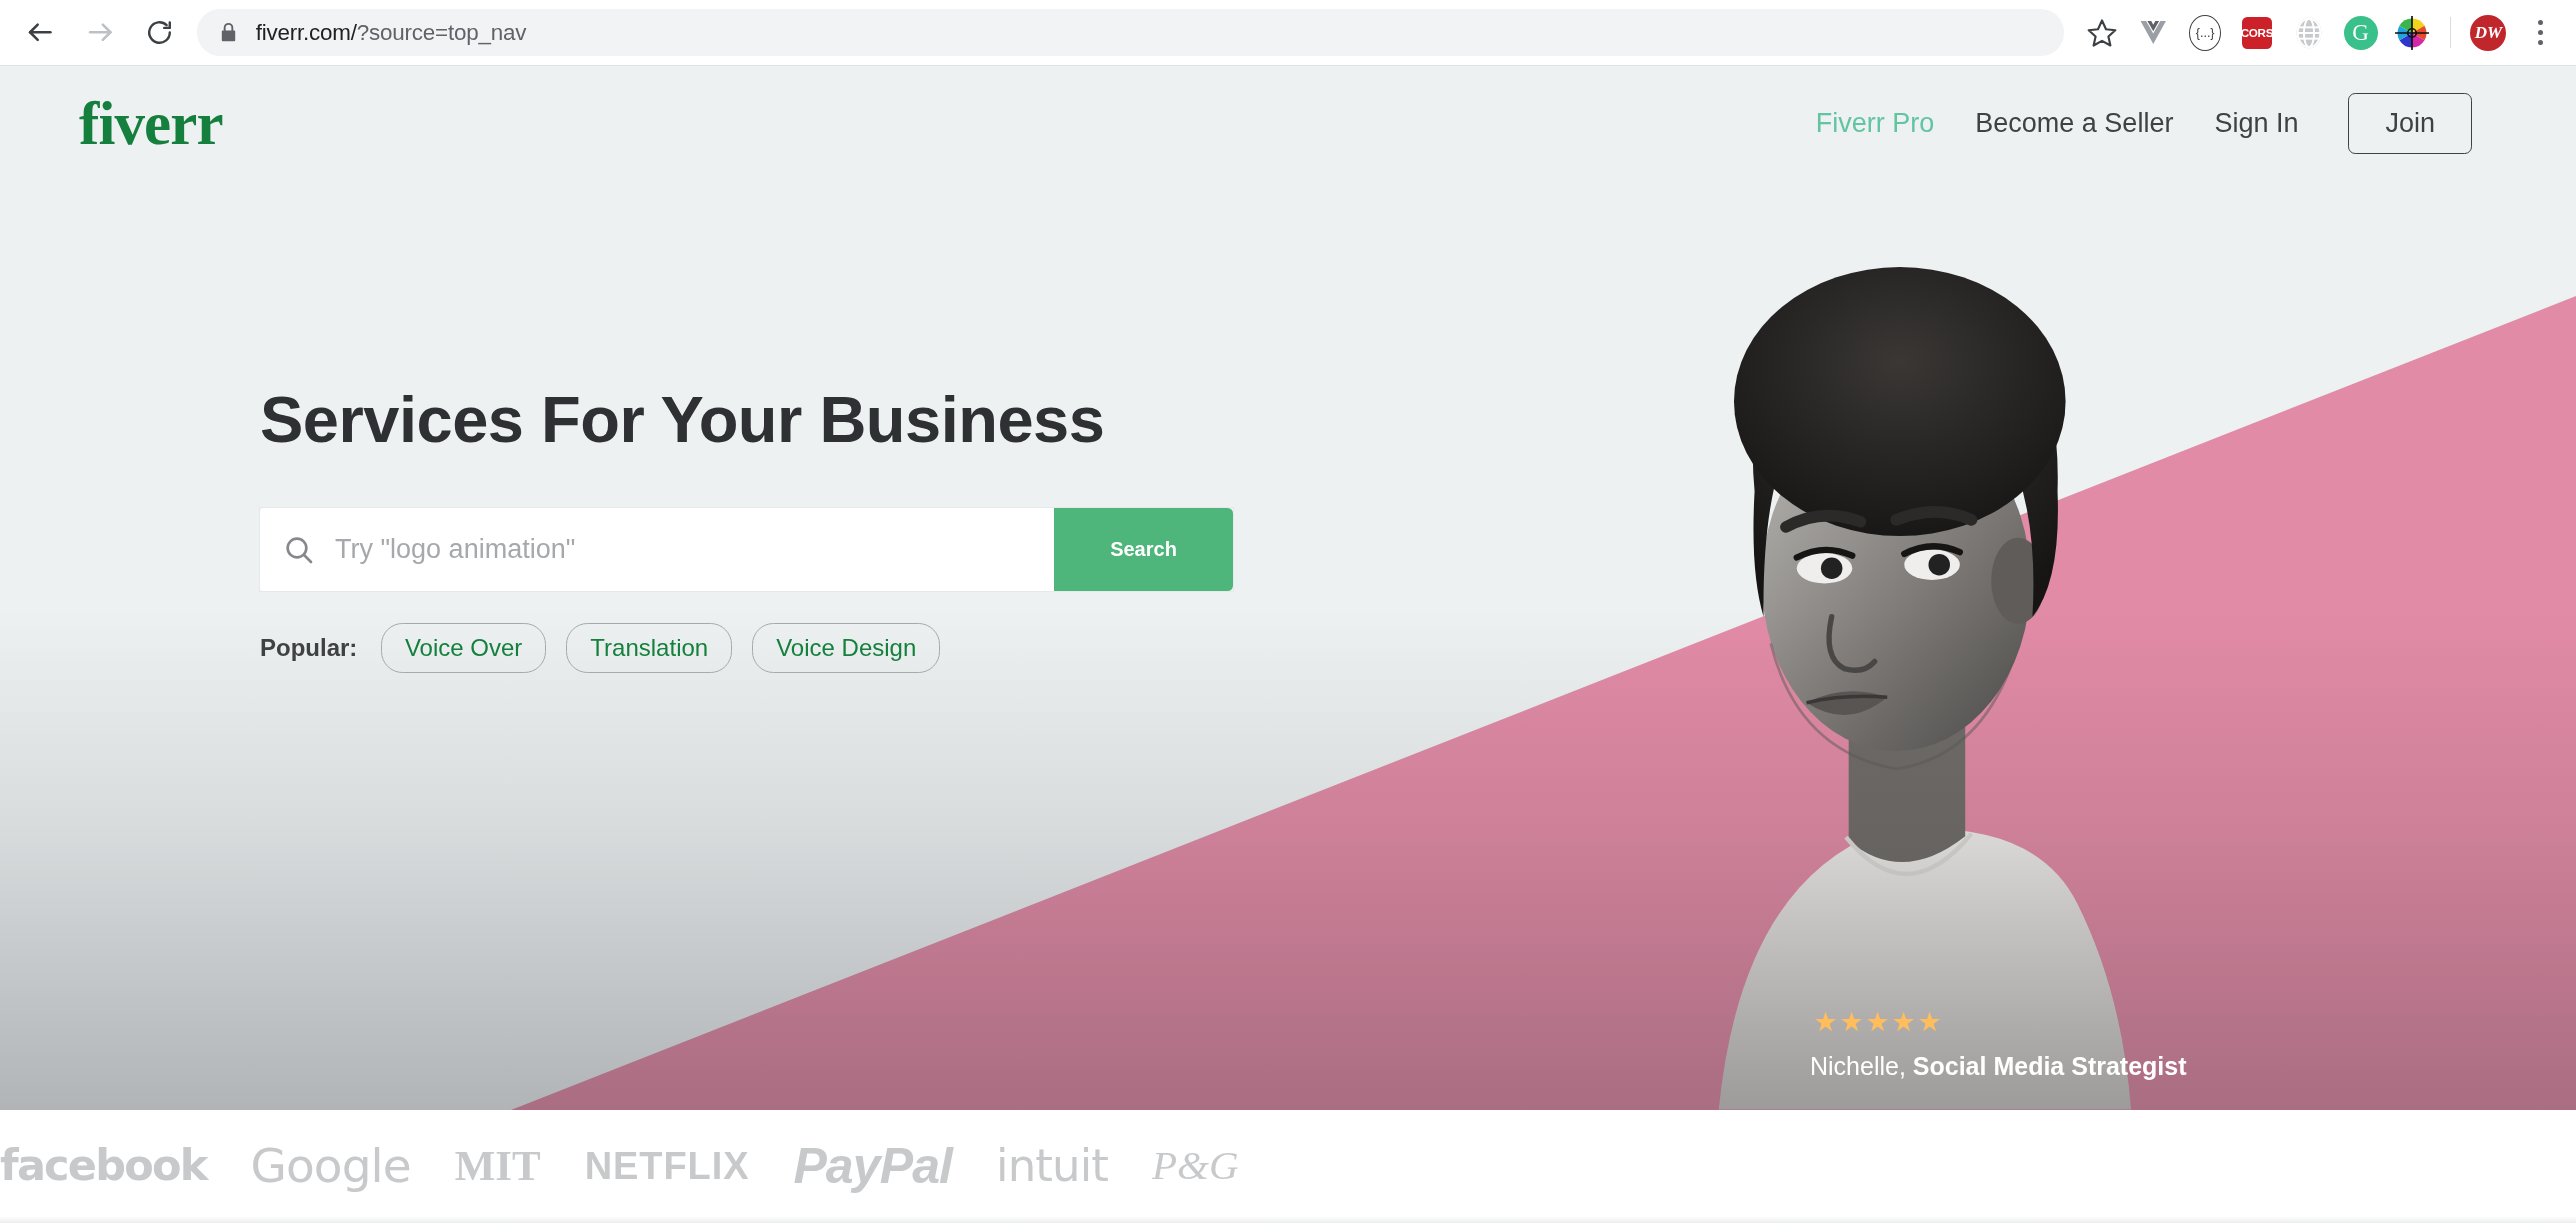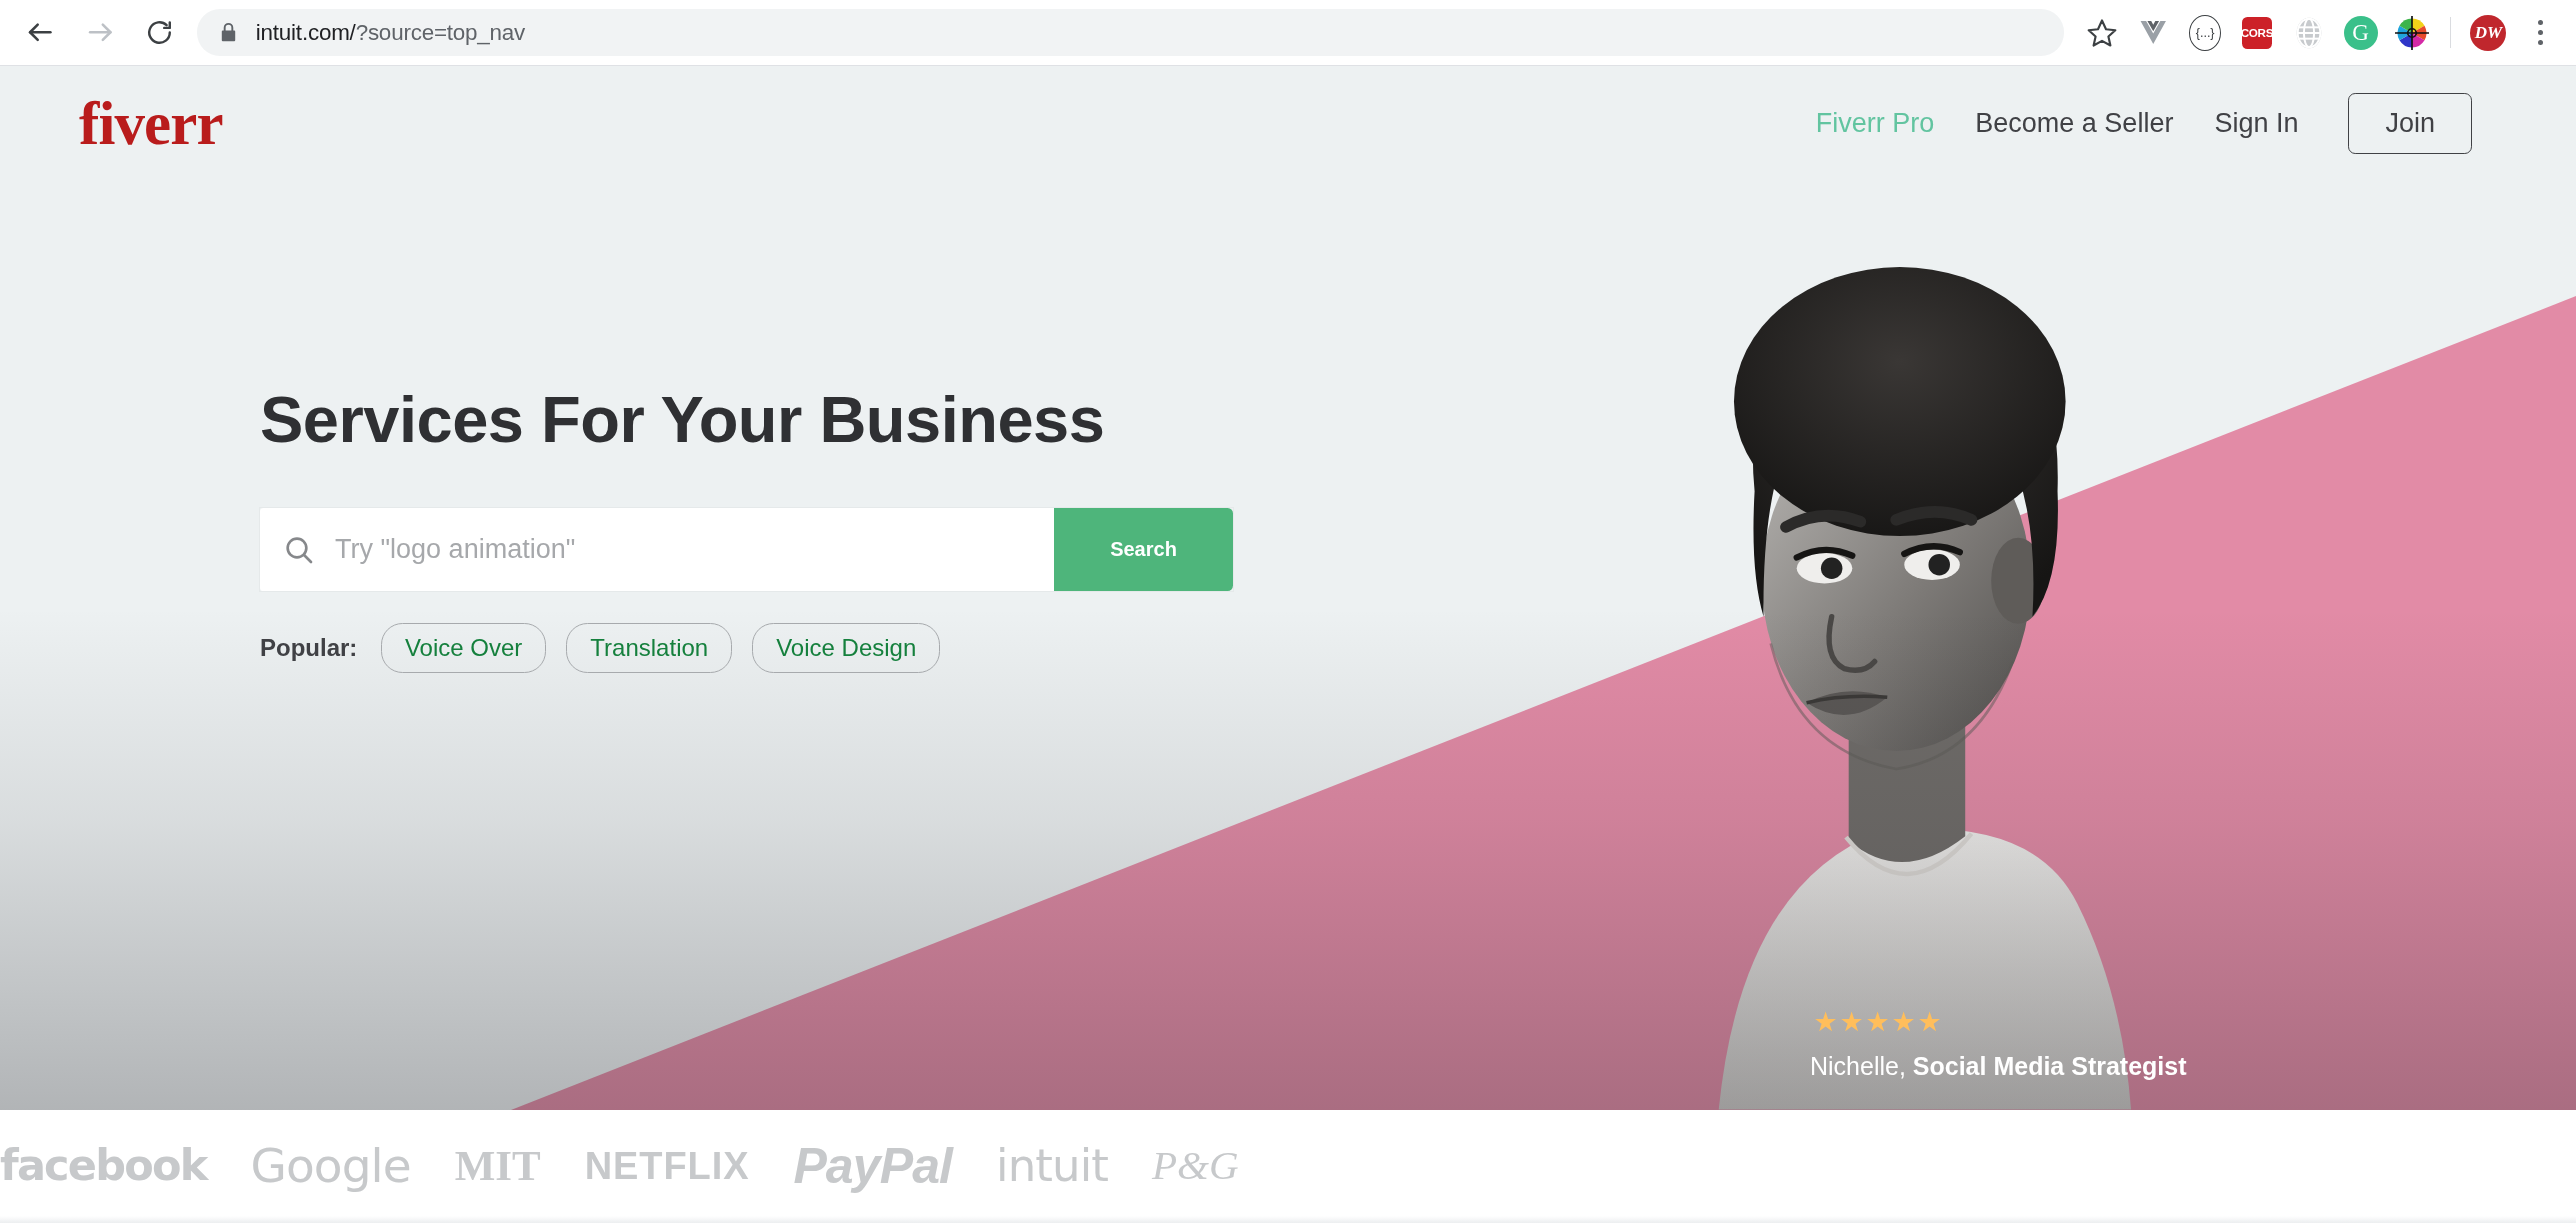--- a/index.html
+++ b/index.html
@@ -182,21 +182,21 @@
     height: 115px;
     display: flex;
     align-items: center;
     z-index: 6;
   }
   .brand {
     margin-left: 79px;
     font-family: "Liberation Serif", serif;
     font-weight: bold;
     font-size: 61px;
-    color: #b91c1c;
+    color: #15803d;
     letter-spacing: -0.9px;
     line-height: 1;
     cursor: pointer;
     user-select: none;
   }
   .nav-right {
     margin-left: auto;
     margin-right: 104px;
     display: flex;
     align-items: center;
@@ -378,21 +378,21 @@
         <path d="M20.5 12a8.5 8.5 0 1 1-2.6-6.1"></path>
         <polyline points="20.5,3.6 20.5,8.2 15.9,8.2"></polyline>
       </svg>
     </div>
   </div>
 
   <div class="omnibox">
     <svg class="lock-icon" viewBox="0 0 24 24" fill="#5f6368">
       <path d="M12 2a5 5 0 0 0-5 5v3H6a1 1 0 0 0-1 1v9a1 1 0 0 0 1 1h12a1 1 0 0 0 1-1v-9a1 1 0 0 0-1-1h-1V7a5 5 0 0 0-5-5zm0 2a3 3 0 0 1 3 3v3H9V7a3 3 0 0 1 3-3z"></path>
     </svg>
-    <span class="url-text"><span>intuit.com/</span><span class="url-dim">?source=top_nav</span></span>
+    <span class="url-text"><span>fiverr.com/</span><span class="url-dim">?source=top_nav</span></span>
   </div>
 
   <div class="toolbar-icons">
 
     <div class="tb-icon">
       <svg width="32" height="32" viewBox="0 0 24 24" fill="none" stroke="#3c4043" stroke-width="1.6" stroke-linejoin="round">
         <polygon points="12,2.6 15,9.2 22,9.9 16.8,14.6 18.3,21.4 12,17.9 5.7,21.4 7.2,14.6 2,9.9 9,9.2"></polygon>
       </svg>
     </div>
 

